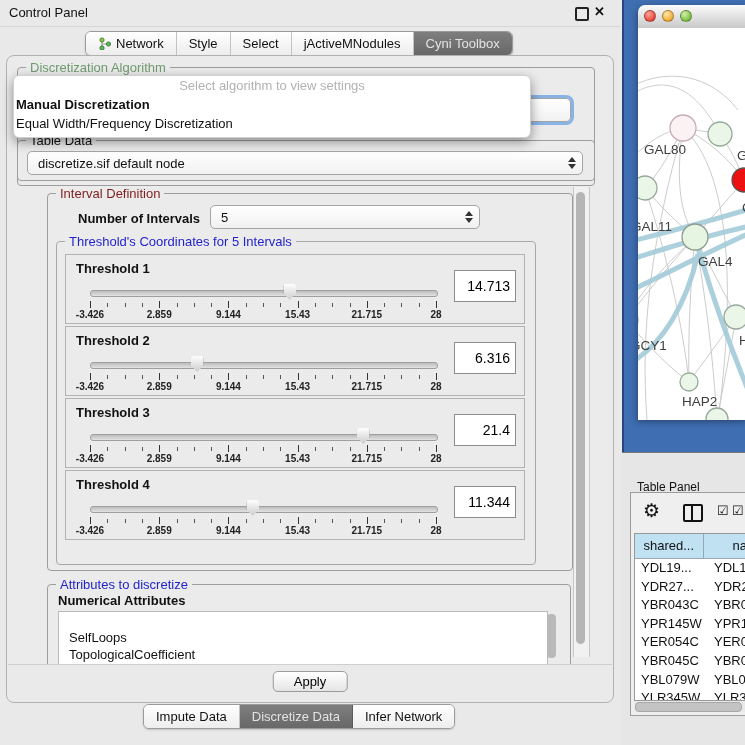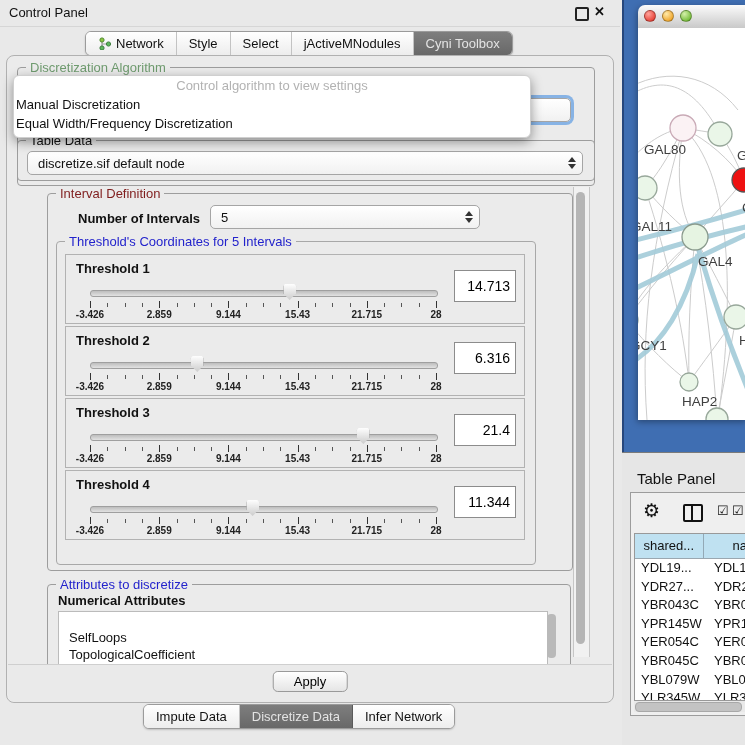--- a/index.html
+++ b/index.html
@@ -38,21 +38,21 @@
   .stepper{position:absolute;right:7px;top:50%;transform:translateY(-50%);width:8px;height:12px}
   .stepper::before,.stepper::after{content:"";position:absolute;left:1px;border-left:4px solid transparent;border-right:4px solid transparent}
   .stepper::before{top:0;border-bottom:5px solid #333}
   .stepper::after{bottom:0;border-top:5px solid #333}
 
   
   #popup{position:absolute;left:6px;top:19px;width:516px;height:61px;background:#fff;border:1px solid #cfcfcf;
          border-radius:6px;box-shadow:0 4px 12px rgba(0,0,0,.4);z-index:40;overflow:hidden}
   #popup .hint{text-align:center;color:#b2b2b2;font-size:13px;line-height:19px}
   #popup .pitem{font-size:13px;line-height:19px;padding-left:2px}
-  #popup .pitem.bold{font-weight:normal}
+  #popup .pitem.bold{font-weight:bold}
 
   
   .thr-box{position:absolute;left:8px;width:458px;height:68px;border:1px solid #b2b2b2;background:#ebebeb}
   .thr-label{position:absolute;left:10px;top:6px;font-size:13px;font-weight:bold}
   .slider{position:absolute;left:24px;top:30px;width:346px;height:36px}
   .track{position:absolute;left:0;top:5px;width:100%;height:5px;background:linear-gradient(#bdbdbd,#e2e2e2);
          border:1px solid #9f9f9f;border-radius:3px}
   .thumb{position:absolute;top:-1px;width:13px;height:16px;transform:translateX(-50%);
          background:linear-gradient(#fefefe,#cccccc);filter:drop-shadow(0 0 1px rgba(0,0,0,.65));
          clip-path:polygon(0 14%,14% 0,86% 0,100% 14%,100% 58%,50% 100%,0 58%)}
@@ -86,21 +86,21 @@
   #mac-window{position:absolute;left:14px;top:5px;width:109px;height:415px;border-radius:7px 0 0 0;overflow:hidden;
               box-shadow:-1px 2px 6px rgba(0,0,0,.35)}
   #mac-titlebar{position:relative;height:23px;background:linear-gradient(#fbfbfb,#c9c9c9);border-bottom:1px solid #9a9a9a}
   .light{position:absolute;top:5px;width:12px;height:12px;border-radius:50%;border:1px solid rgba(0,0,0,.3);box-sizing:border-box}
   .light.red{left:6px;background:radial-gradient(circle at 35% 30%,#ffa39b,#e8453a 75%)}
   .light.yellow{left:24px;background:radial-gradient(circle at 35% 30%,#ffeaaa,#f0a72e 75%)}
   .light.green{left:42px;background:radial-gradient(circle at 35% 30%,#d4f0aa,#76bd3b 75%)}
   #net-view{position:absolute;left:0;top:23px;width:109px;height:392px;background:#fff}
 
   #table-panel-bar{position:absolute;left:0;top:452px;width:123px;height:34px;background:#e6e6e6;border-top:1px solid #7a7a7a}
-  #table-panel-title{position:absolute;left:15px;top:17px;font-size:15px}
+  #table-panel-title{position:absolute;left:15px;top:27px;font-size:12px}
   #table-container{position:absolute;left:8px;top:492px;width:115px;height:222px;background:#efefef;
                    border:1px solid #9c9c9c;border-right:none}
   #gear-icon{position:absolute;left:12px;top:6px;font-size:19px;color:#111}
   #split-icon{position:absolute;left:52px;top:11px;width:16px;height:14px;border:2px solid #111;border-radius:2px}
   #split-icon::after{content:"";position:absolute;left:6px;top:0;width:2px;height:14px;background:#111}
   .ck{position:absolute;top:10px;font-size:13px;color:#111}
   #table{position:absolute;left:3px;top:40px;width:112px;height:166px;background:#fff;border:1px solid #999;
          border-right:none;overflow:hidden}
   #thead{display:flex;height:24px;border-bottom:1px solid #9aa7b0}
   .hc{background:#bfe1f1;font-size:13px;line-height:24px;box-sizing:border-box}
@@ -151,21 +151,21 @@
   </div>
 
   <div id="main-panel">
 
     <div class="group" style="left:10px;top:11px;width:576px;height:112px">
       <span class="legend dimgreen">Discretization Algorithm</span>
     </div>
     <div class="combo focus" style="left:20px;top:42px;width:544px;height:24px"></div>
 
     <div id="popup">
-      <div class="hint">Control algorithm to view settings</div>
+      <div class="hint">Select algorithm to view settings</div>
       <div class="pitem bold">Manual Discretization</div>
       <div class="pitem">Equal Width/Frequency Discretization</div>
     </div>
 
     <div class="group" style="left:10px;top:84px;width:576px;height:44px">
       <span class="legend">Table Data</span>
     </div>
     <div class="combo" style="left:20px;top:95px;width:556px;height:24px">
       <span>discretize.sif default node</span>
       <span class="stepper"></span>

